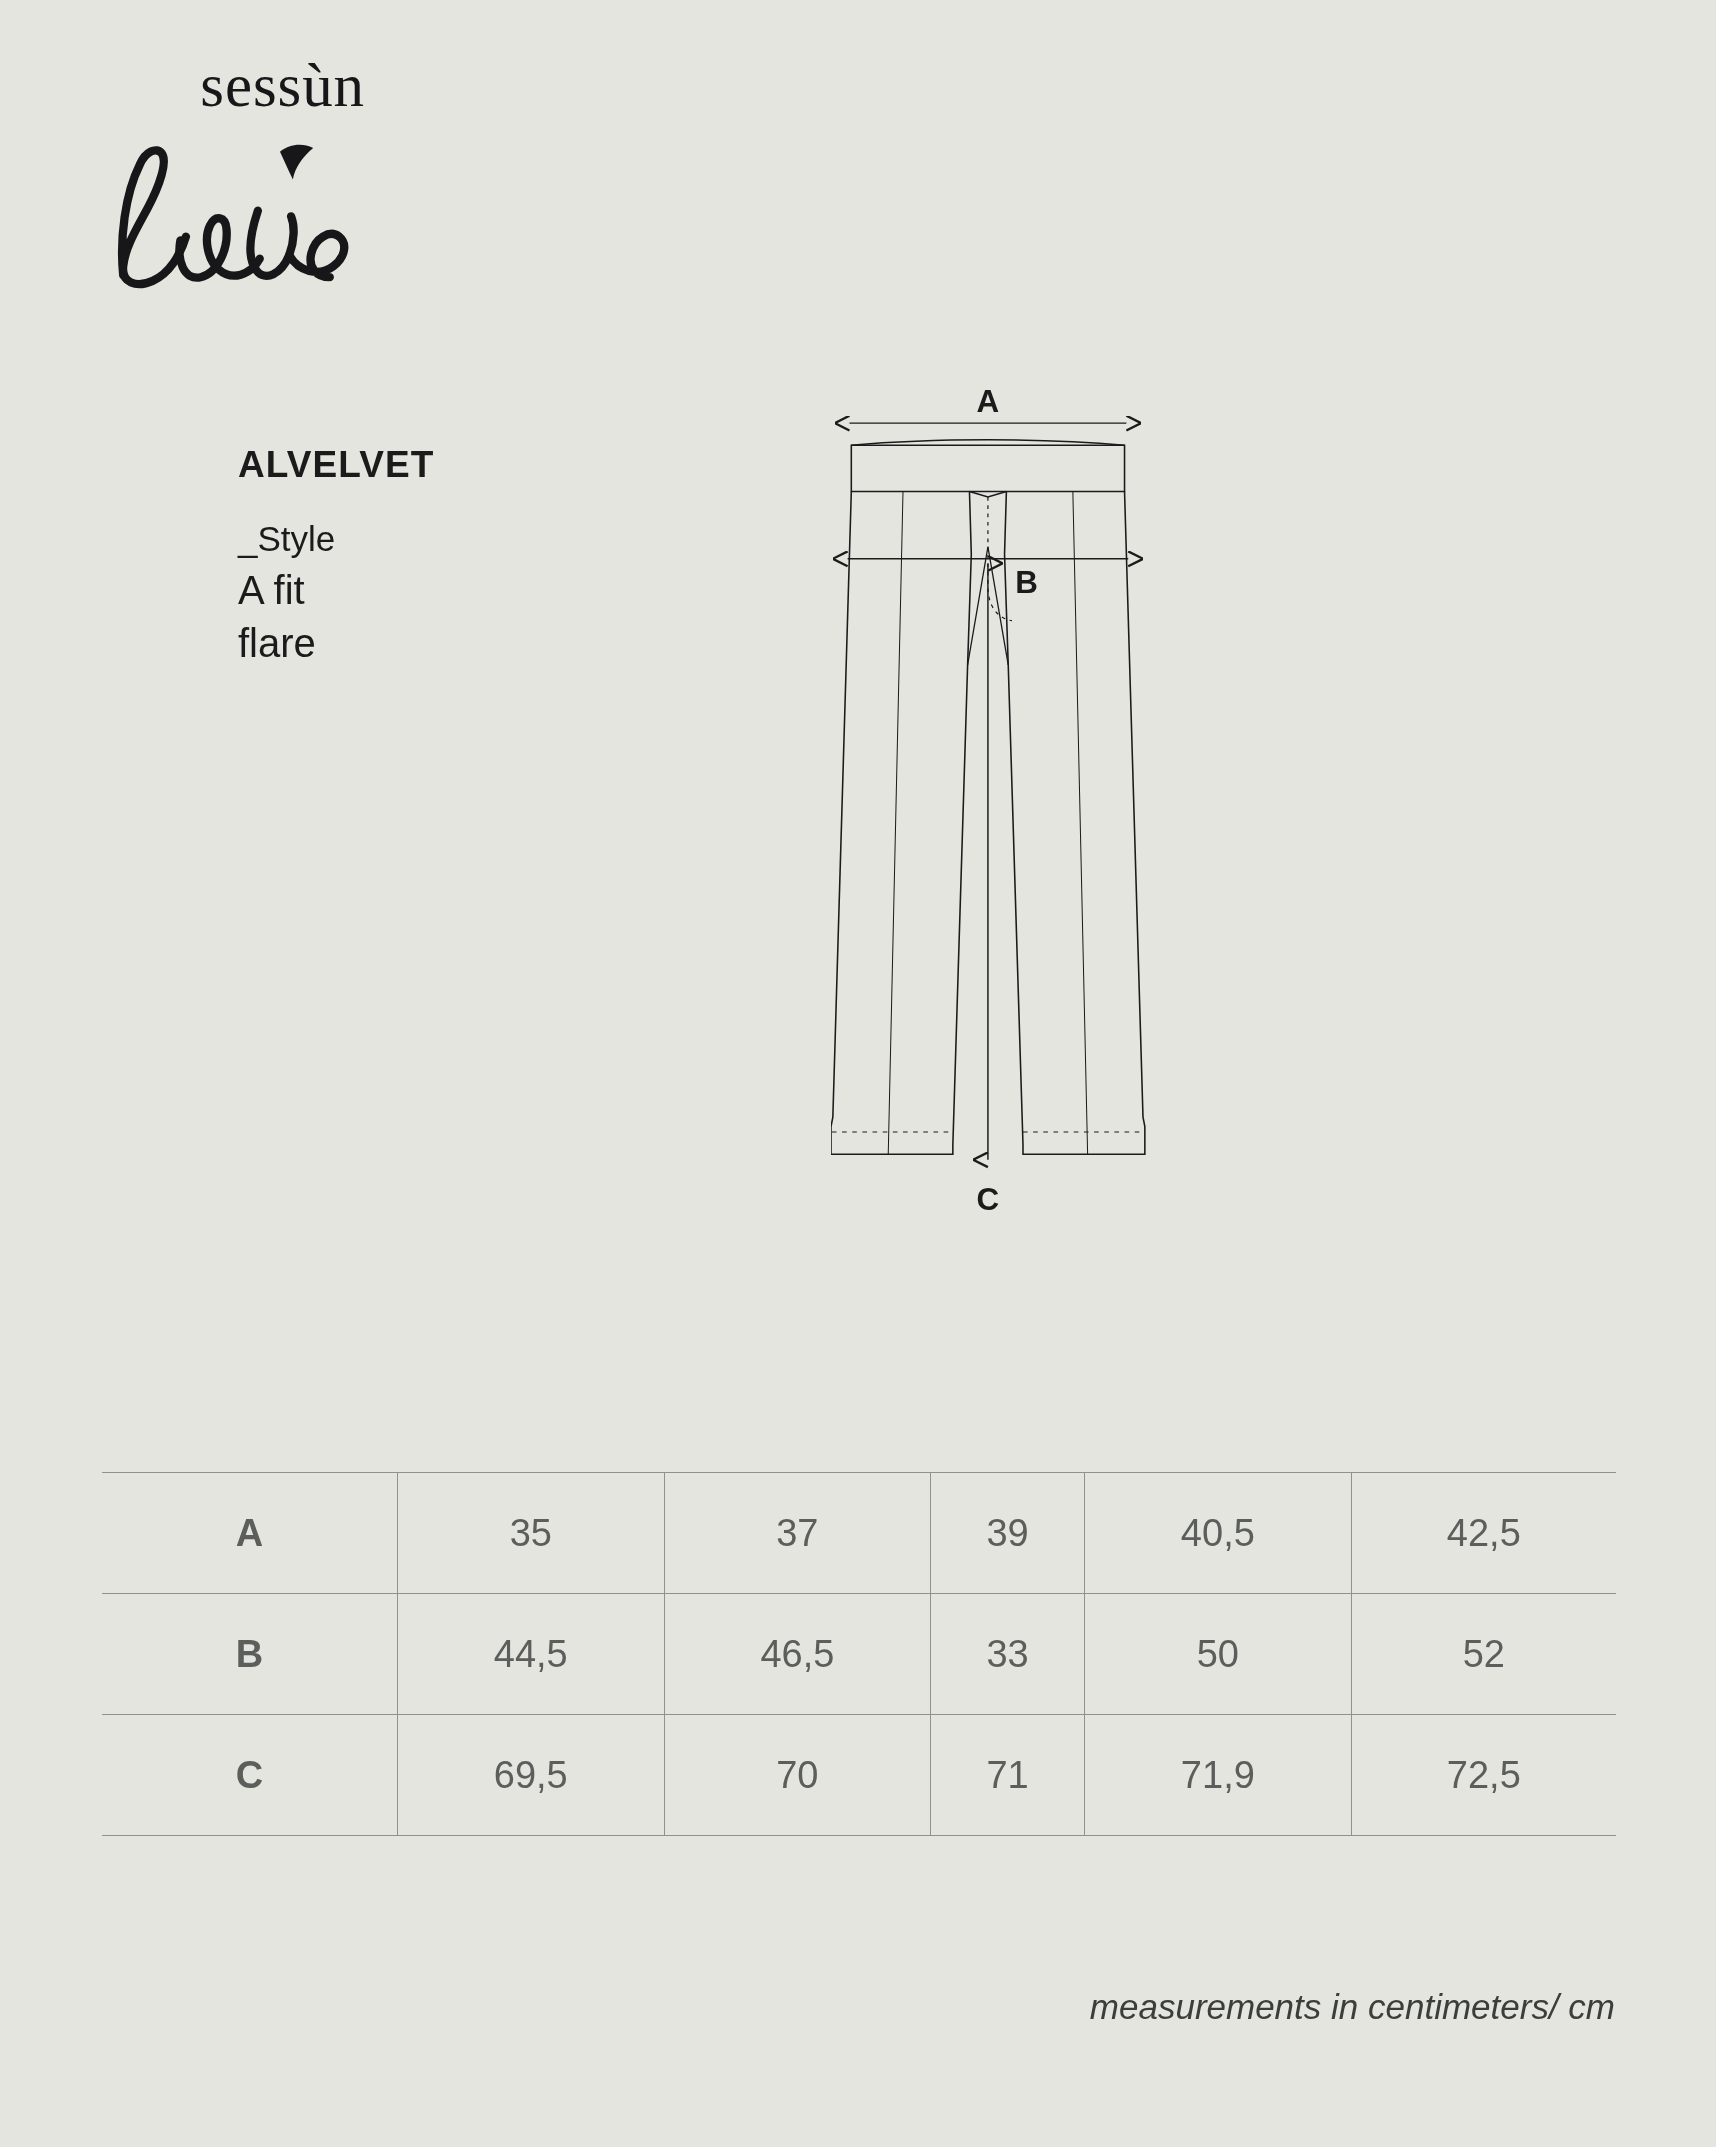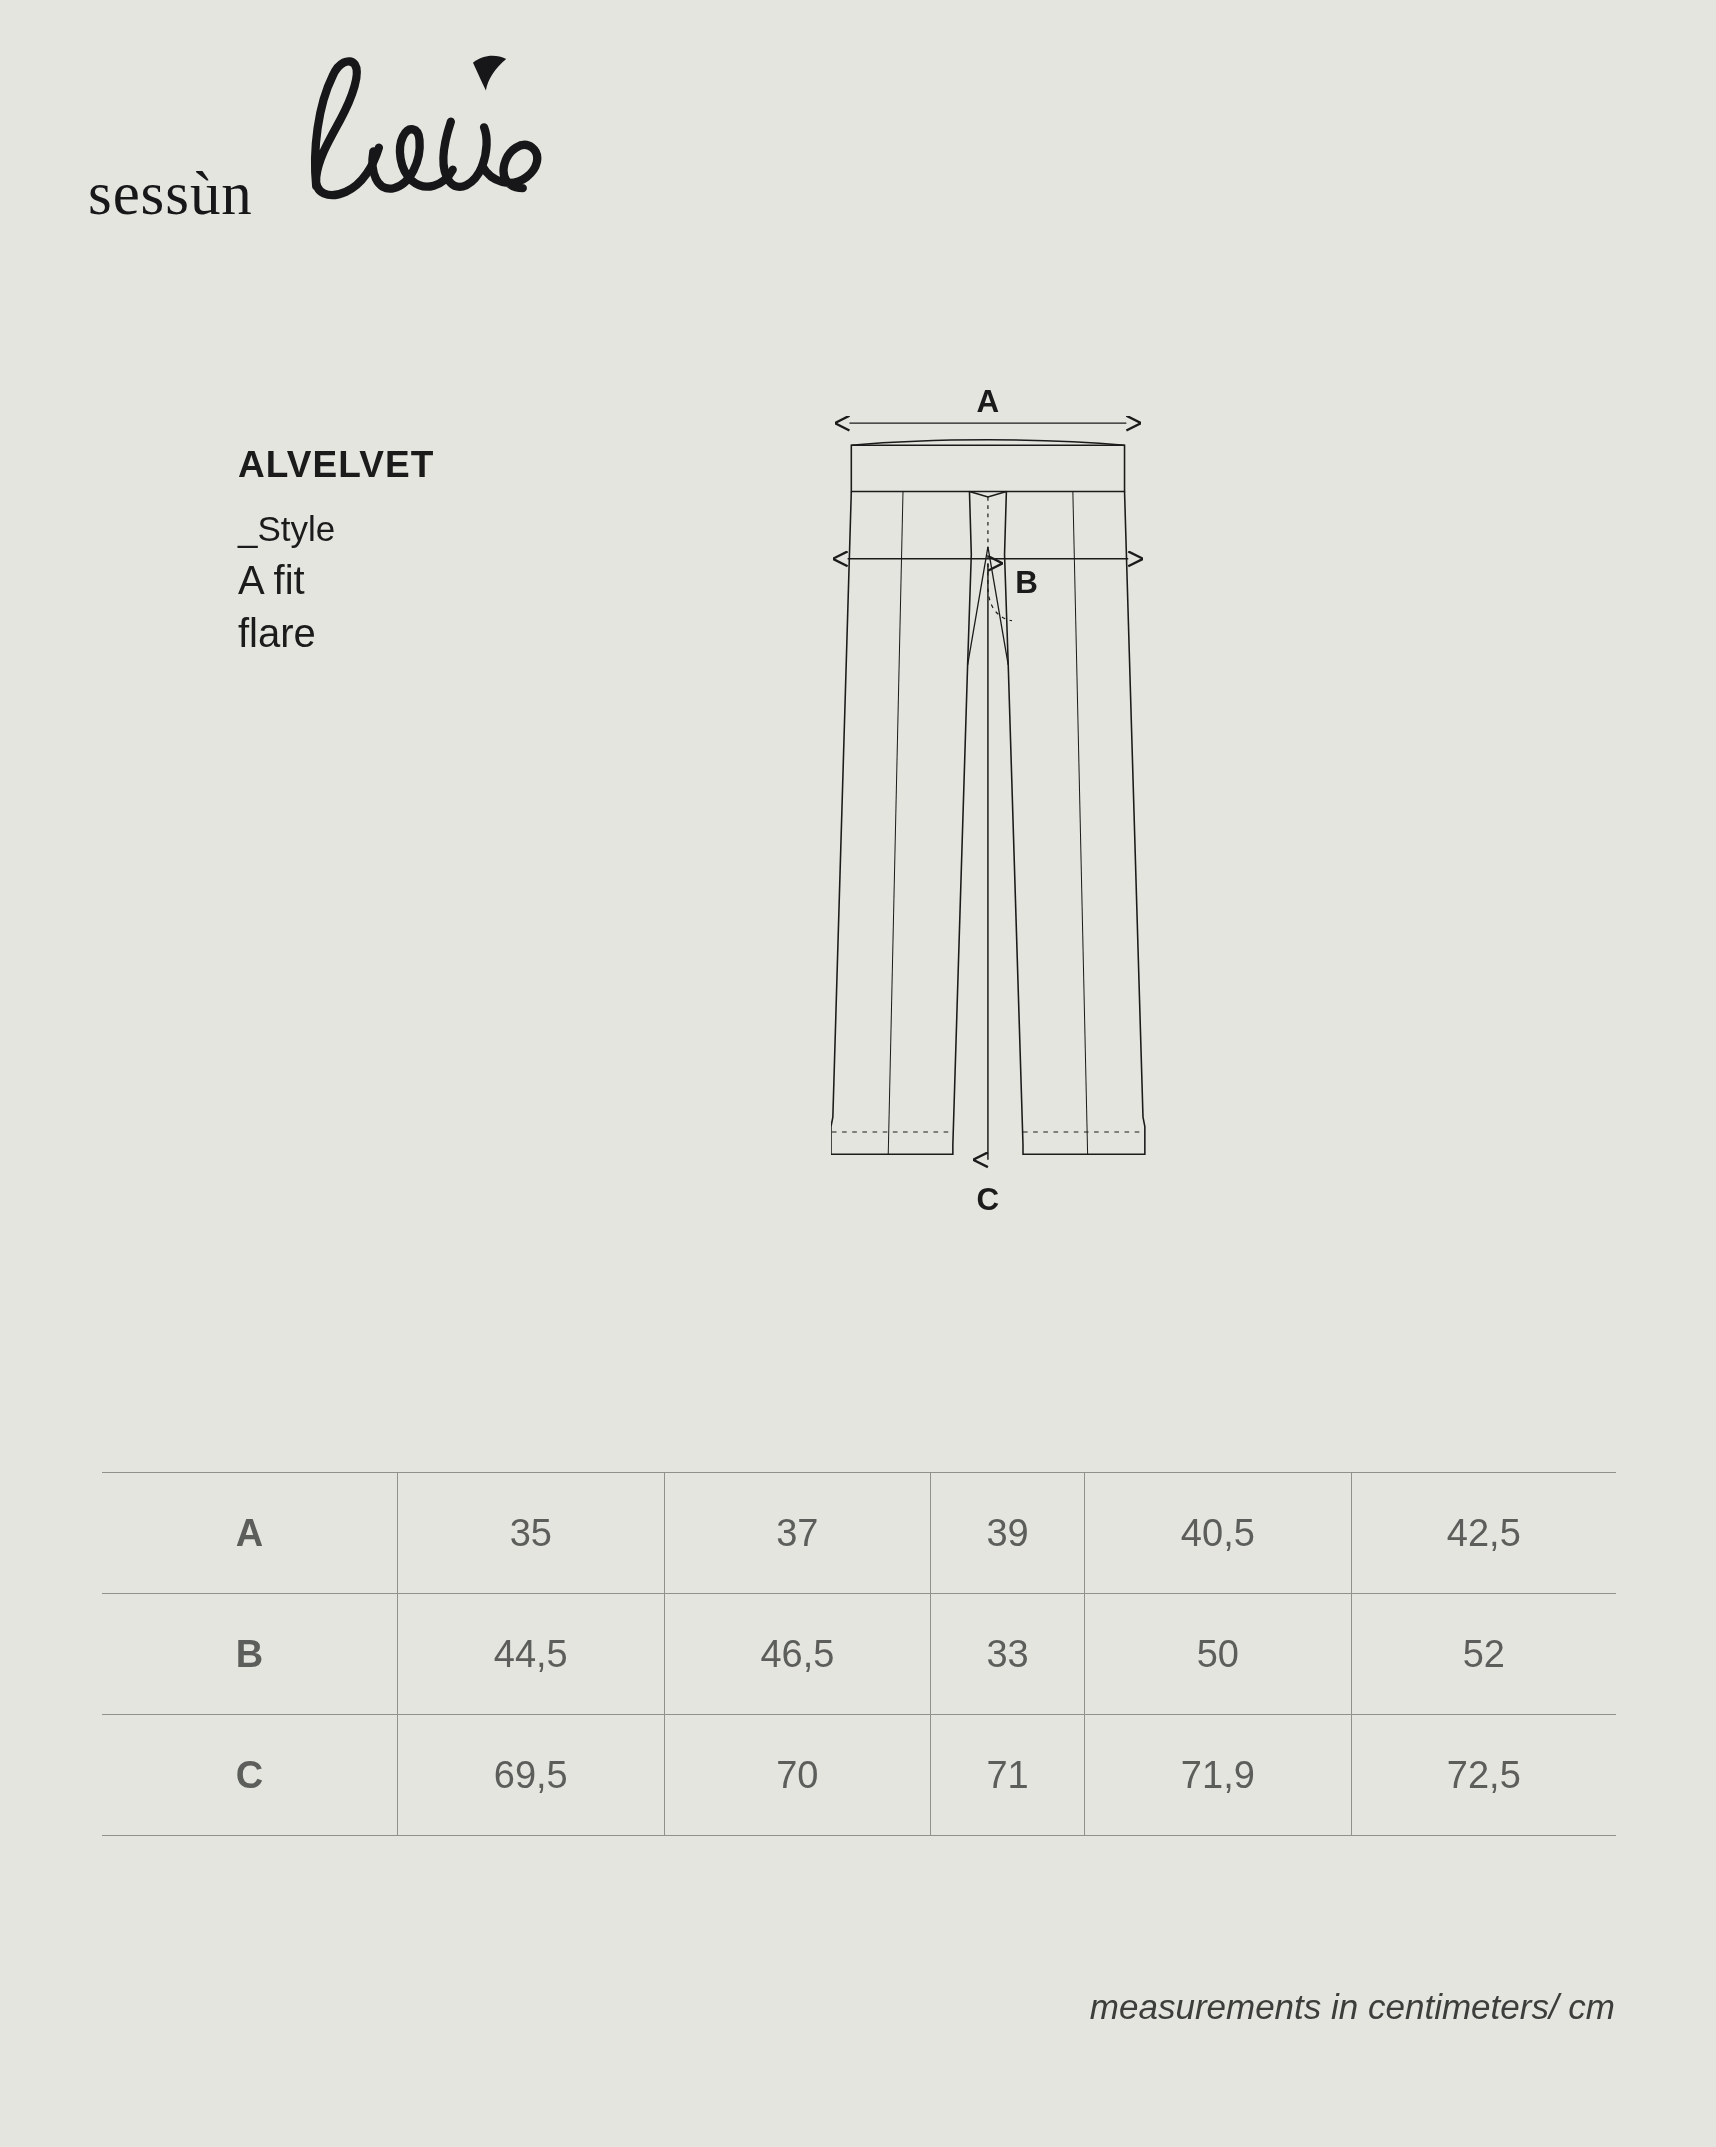--- a/index.html
+++ b/index.html
@@ -17,20 +17,21 @@
   }
 
   
   .brand {
     position: absolute;
     top: 55px;
     left: 88px;
     display: flex;
     align-items: flex-end;
     gap: 28px;
+    flex-direction: column;
   }
   .brand-word {
     font-family: "Liberation Serif", serif;
     font-size: 61px;
     letter-spacing: 0.9px;
     color: #17171a;
     line-height: 1;
   }
   .brand-script {
     position: relative;
@@ -41,21 +42,21 @@
   .info {
     position: absolute;
     left: 238px;
     top: 441px;
     line-height: 1.32;
   }
   .info-title {
     font-size: 37px;
     font-weight: 700;
     letter-spacing: 1.1px;
-    margin-bottom: 16px;
+    margin-bottom: 26px;
     color: #1b1b1b;
   }
   .info-style {
     font-size: 35px;
     color: #1b1b1b;
     margin-bottom: 1.8px;
   }
   .info-line {
     font-size: 40px;
     color: #1b1b1b;

